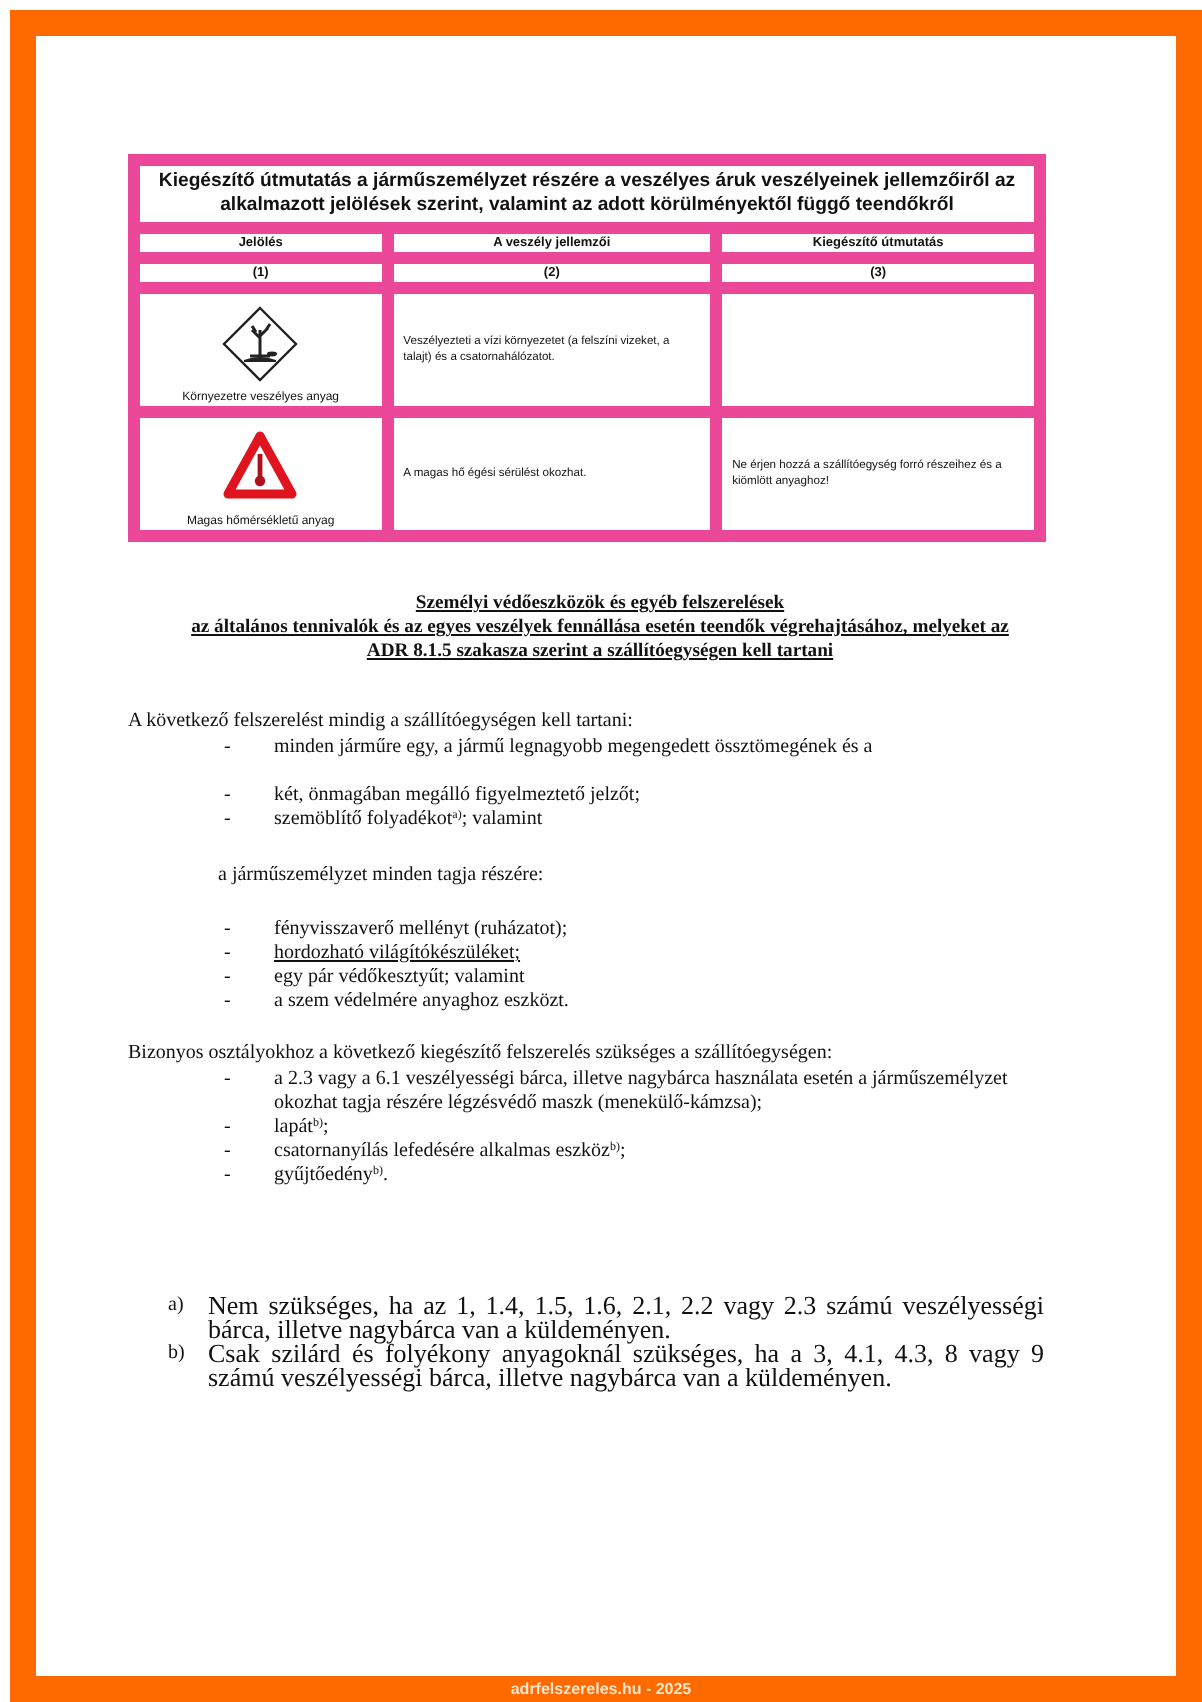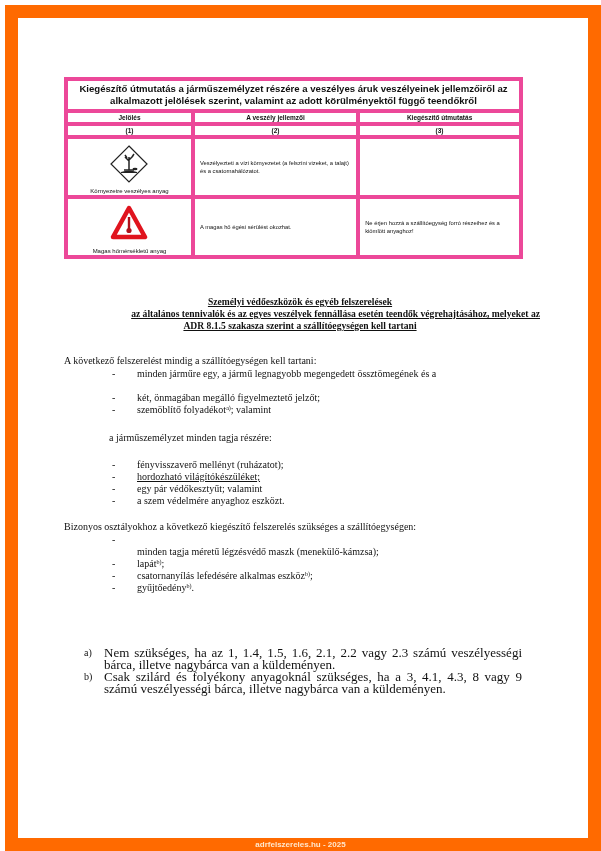--- a/index.html
+++ b/index.html
@@ -4,21 +4,21 @@
 <style>
   html, body { margin:0; padding:0; background:#ffffff; }
   body { width:601px; height:851px; position:relative; overflow:hidden; font-family:"Liberation Serif", serif; color:#111; }
   .frame-top { position:absolute; left:5px; top:5px; width:596px; height:13px; background:#ff6a00; }
   .frame-left { position:absolute; left:5px; top:5px; width:13px; height:846px; background:#ff6a00; }
   .frame-right { position:absolute; left:588px; top:5px; width:13px; height:846px; background:#ff6a00; }
   .frame-bottom { position:absolute; left:5px; top:838px; width:596px; height:13px; background:#ff6a00; }
   .footer-text { position:absolute; left:0; width:601px; top:838px; height:13px; line-height:13px; text-align:center; font-family:"Liberation Sans", sans-serif; font-size:8px; font-weight:bold; color:#ffe6cc; }
 
   table.hazard { position:absolute; left:64px; top:77px; width:459px; border-collapse:collapse; font-family:"Liberation Sans", sans-serif; }
-  table.hazard td, table.hazard th { border:4px solid #ec4899; padding:0; }
+  table.hazard td, table.hazard th { border:6px solid #ec4899; padding:0; }
   .t-title { font-size:9.6px; font-weight:bold; text-align:center; line-height:12px; padding:2px 2px !important; }
   .t-head { font-size:6.5px; font-weight:bold; text-align:center; height:9px; line-height:9px; }
   .c1 { width:127px; } .c2 { width:166px; } .c3 { width:164px; }
   .icon-cell { height:56px; text-align:center; vertical-align:bottom; font-size:6px; position:relative; }
   .icon-wrap { position:absolute; left:0; right:0; top:6px; display:flex; justify-content:center; }
   .icon-label { display:block; padding-bottom:1px; }
   .desc { font-size:5.8px; line-height:8px; vertical-align:middle; padding:0 5px !important; }
 
   .heading { position:absolute; left:60px; width:480px; text-align:center; font-size:9.6px; font-weight:bold; text-decoration:underline; line-height:10.5px; }
   .para { position:absolute; font-size:10px; line-height:11.5px; white-space:nowrap; }
@@ -78,21 +78,21 @@
       </div>
       <span class="icon-label">Magas hőmérsékletű anyag</span>
     </td>
     <td class="desc">A magas hő égési sérülést okozhat.</td>
     <td class="desc">Ne érjen hozzá a szállítóegység forró részeihez és a kiömlött anyaghoz!</td>
   </tr>
 </tbody>
   </table>
 
 <div class="heading" style="top:297px;">Személyi védőeszközök és egyéb felszerelések</div>
-<div class="heading" style="top:309px;text-align:right;">az általános tennivalók és az egyes veszélyek fennállása esetén teendők végrehajtásához, melyeket az</div>
+<div class="heading" style="top:309px;">az általános tennivalók és az egyes veszélyek fennállása esetén teendők végrehajtásához, melyeket az</div>
 <div class="heading" style="top:321px;">ADR 8.1.5 szakasza szerint a szállítóegységen kell tartani</div>
 
 <div class="para" style="left:64px; top:355px;">A következő felszerelést mindig a szállítóegységen kell tartani:</div>
 <div class="dash" style="left:112px; top:368px;">-</div>
 <div class="item" style="left:137px; top:368px;">
   <span>minden járműre egy, a jármű legnagyobb megengedett össztömegének és a</span><br>
 </div>
 <div class="dash" style="left:112px; top:392px;">-</div>
 <div class="item" style="left:137px; top:392px;">két, önmagában megálló figyelmeztető jelzőt;</div>
 <div class="dash" style="left:112px; top:404px;">-</div>
@@ -104,22 +104,22 @@
 <div class="dash" style="left:112px; top:471px;">-</div>
 <div class="item" style="left:137px; top:471px;text-decoration:underline;">hordozható világítókészüléket;</div>
 <div class="dash" style="left:112px; top:483px;">-</div>
 <div class="item" style="left:137px; top:483px;">egy pár védőkesztyűt; valamint</div>
 <div class="dash" style="left:112px; top:495px;">-</div>
 <div class="item" style="left:137px; top:495px;">a szem védelmére anyaghoz eszközt.</div>
 
 <div class="para" style="left:64px; top:521px;">Bizonyos osztályokhoz a következő kiegészítő felszerelés szükséges a szállítóegységen:</div>
 <div class="dash" style="left:112px; top:534px;">-</div>
 <div class="item" style="left:137px; top:534px;">
-  <br>
-  <span>minden tagja méretű légzésvédő maszk (menekülő-kámzsa);</span>
+  <span>a 2.3 vagy a 6.1 veszélyességi bárca, illetve nagybárca használata esetén a járműszemélyzet</span><br>
+  <span>okozhat tagja részére légzésvédő maszk (menekülő-kámzsa);</span>
 </div>
 <div class="dash" style="left:112px; top:558px;">-</div>
 <div class="item" style="left:137px; top:558px;"><span>lapát</span><sup>b)</sup><span>;</span></div>
 <div class="dash" style="left:112px; top:570px;">-</div>
 <div class="item" style="left:137px; top:570px;"><span>csatornanyílás lefedésére alkalmas eszköz</span><sup>b)</sup><span>;</span></div>
 <div class="dash" style="left:112px; top:582px;">-</div>
 <div class="item" style="left:137px; top:582px;"><span>gyűjtőedény</span><sup>b)</sup><span>.</span></div>
 
 <div class="note-label" style="left:84px; top:647px;">a)</div>
 <div class="note-text" style="left:104px; top:647px;">Nem szükséges, ha az 1, 1.4, 1.5, 1.6, 2.1, 2.2 vagy 2.3 számú veszélyességi bárca, illetve nagybárca van a küldeményen.</div>

